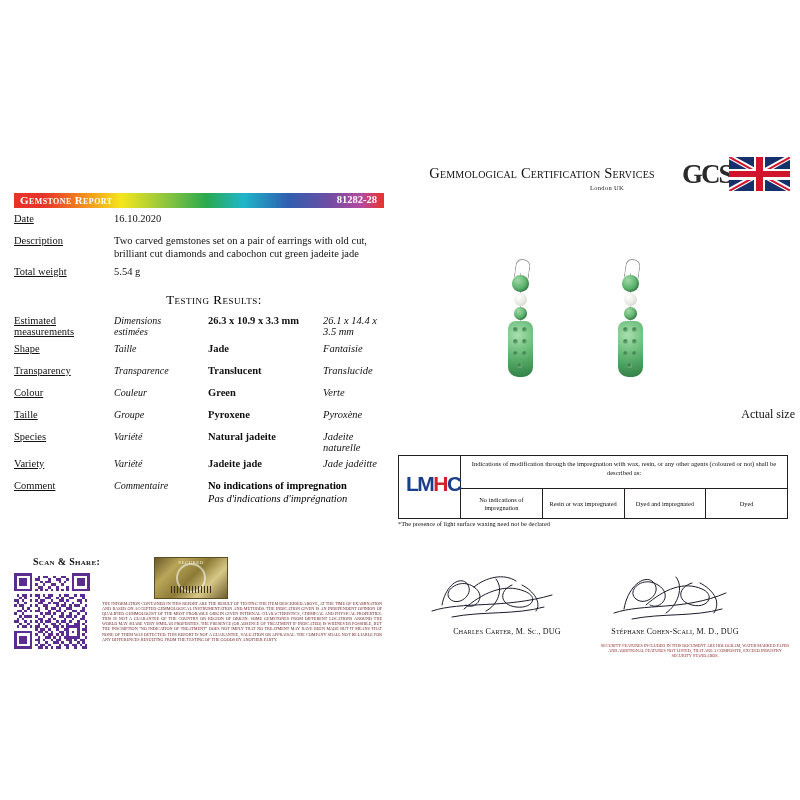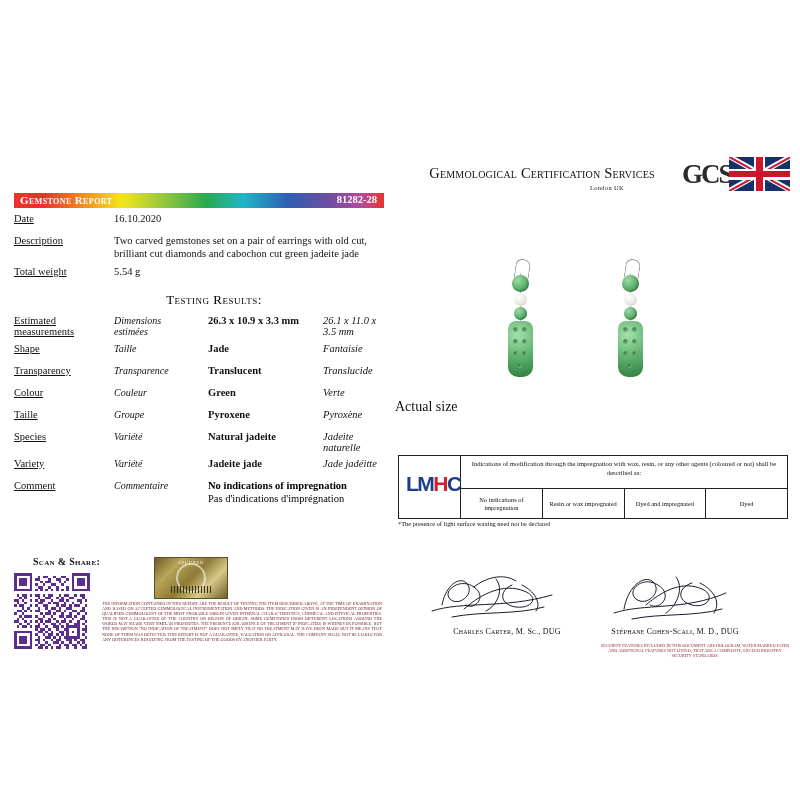--- a/index.html
+++ b/index.html
@@ -168,24 +168,24 @@
   .dims-label { line-height: 11.5px; }
 
   
   .gem-area {
     position: absolute;
     left: 395px; top: 215px;
     width: 400px; height: 225px;
   }
   .actual-size {
     position: absolute;
-    left: 0; top: 184px;
+    left: 0; top: 192px;
     width: 400px;
-    text-align: left;
-    font-size: 14px;
+    text-align: right;
+    font-size: 12px;
     color: #111;
   }
   .earring { position: absolute; top: 0; }
   .e-left { left: 100px; }
   .e-right { left: 210px; }
   .hook {
     position: absolute;
     left: 20px; top: 44px;
     width: 13px; height: 18px;
     border: 1.1px solid #9a9a9a;
@@ -413,21 +413,21 @@
 
     <div class="testing">Testing Results:</div>
 
     <div class="rows">
 
       <div class="row">
         <div class="c-label dims-label"><u>Estimated measurements</u></div>
         <div class="c-fr">Dimensions estimées</div>
         <div class="c-val-two">
           <div class="c-en">26.3 x 10.9 x 3.3 mm</div>
-          <div class="c-it">26.1 x 11.0 x 3.5 mm</div>
+          <div class="c-it">26.1 x 14.4 x 3.5 mm</div>
         </div>
       </div>
 
       <div class="row">
         <div class="c-label"><u>Shape</u></div>
         <div class="c-fr">Taille</div>
         <div class="c-val-two">
           <div class="c-en">Jade</div>
           <div class="c-it">Fantaisie</div>
         </div>
@@ -476,21 +476,21 @@
           <div class="c-en">Jadeite jade</div>
           <div class="c-it">Jade jadéitte</div>
         </div>
       </div>
 
       <div class="row">
         <div class="c-label"><u>Comment</u></div>
         <div class="c-fr">Commentaire</div>
         <div class="c-val-two" style="display:block">
           <div style="font-size:10.5px;font-weight:bold">No indications of impregnation</div>
-          <div style="font-size:10.5px;margin-top:2px">Pas d'indications d'imprégnation</div>
+          <div style="font-size:10.5px;font-style:italic;margin-top:2px">Pas d'indications d'imprégnation</div>
         </div>
       </div>
 
     </div>
   </div>
 
   <div class="gem-area">
 
     <div class="earring e-left">
       <div class="hook"></div>

